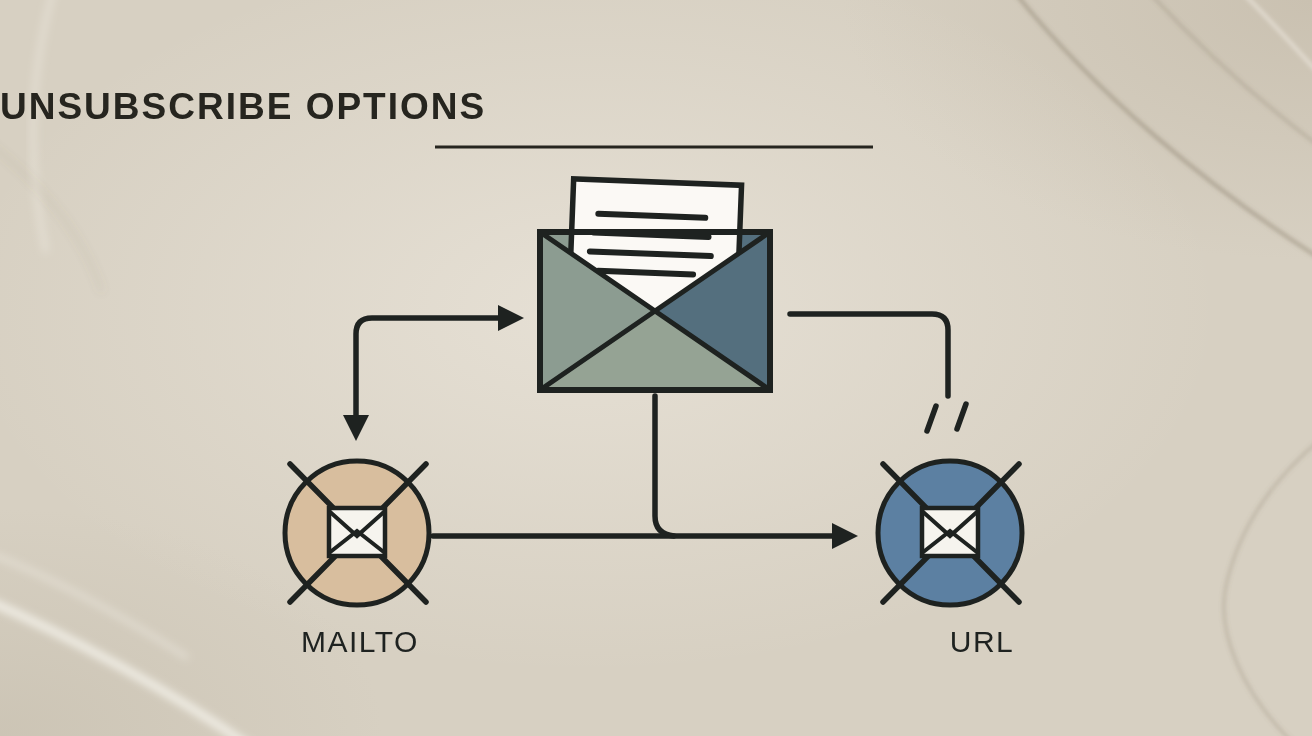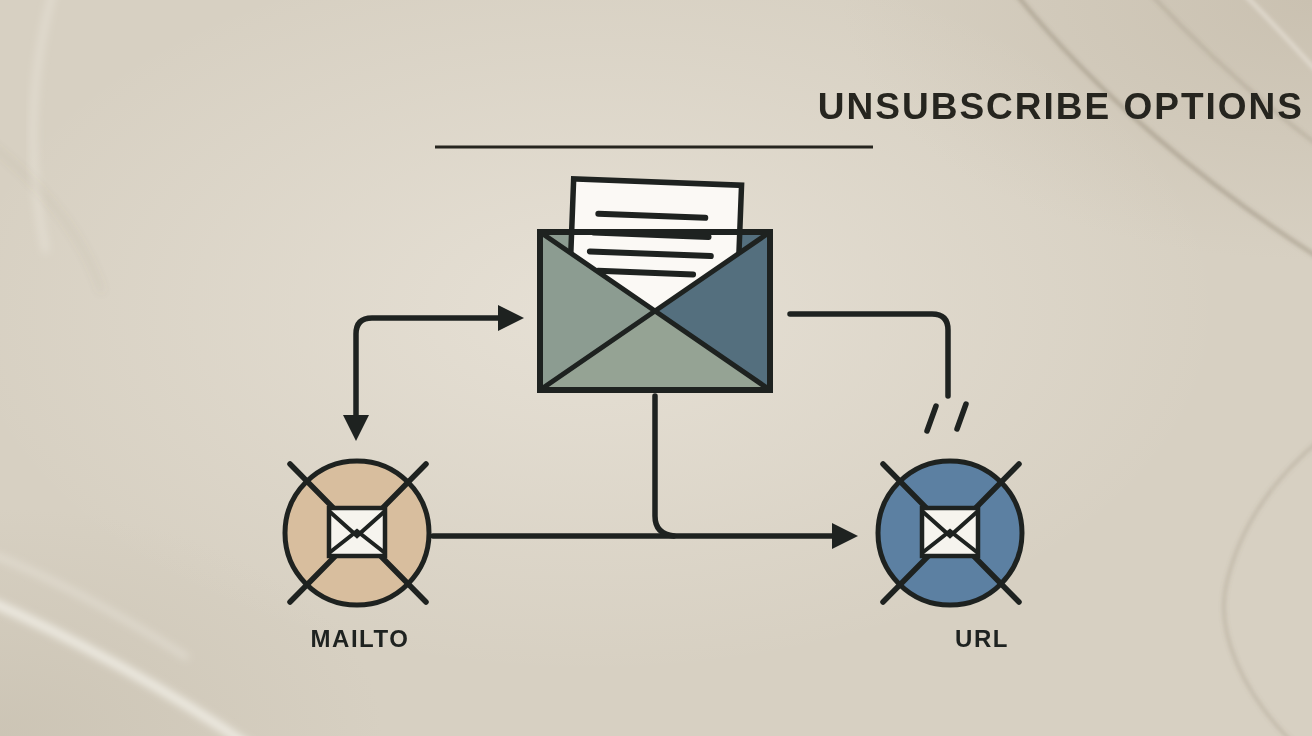--- a/index.html
+++ b/index.html
@@ -15,32 +15,32 @@
       radial-gradient(900px 520px at 45% 42%, rgba(242,237,228,0.55), rgba(242,237,228,0) 70%),
       radial-gradient(760px 420px at 100% 0%, rgba(186,175,156,0.45), rgba(186,175,156,0) 62%),
       radial-gradient(640px 380px at 0% 100%, rgba(193,185,168,0.5), rgba(193,185,168,0) 60%),
       var(--background, #d7d0c2);
   }
   .diagram{
     position:absolute;inset:0;width:100%;height:100%;
   }
   .title{
     position:absolute;top:88px;left:0;right:8px;
-    text-align:right;
+    text-align:left;
     font-size:37px;
     font-weight:800;
     letter-spacing:2px;
     color:var(--title, #26251f);
     line-height:1;
   }
   .node-label{
     position:absolute;top:627px;
     transform:translateX(-50%);
-    font-size:24px;
-    font-weight:700;
+    font-size:30px;
+    font-weight:400;
     letter-spacing:1.5px;
     color:var(--ink, #1e2220);
     line-height:1;
     white-space:nowrap;
   }
 </style>
 </head>
 <body>
 
 <div class="scene">

